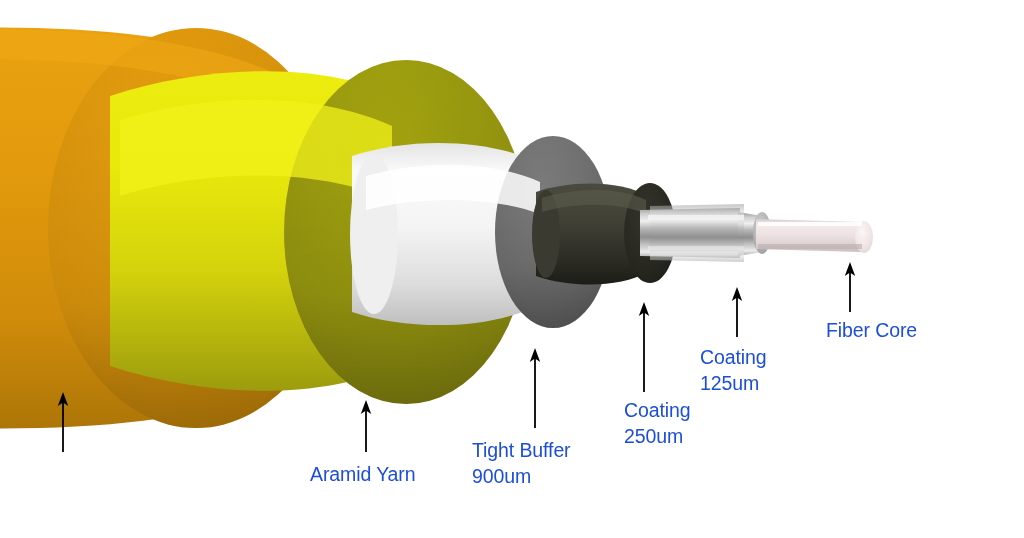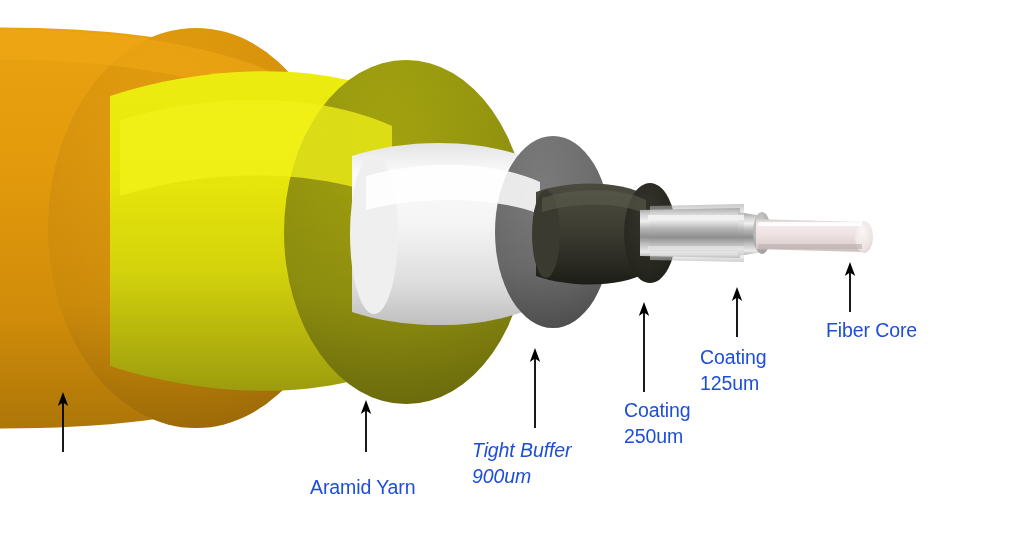--- a/index.html
+++ b/index.html
@@ -31,22 +31,22 @@
     font-family: "Liberation Sans", sans-serif;
     font-size: 19.5px;
     line-height: 1.33;
     color: #1d4ed8;
     white-space: nowrap;
     letter-spacing: -0.1px;
   }
   .callout .line2 { display: block; }
   
   #callout-cable-jacket { left: 2px;   top: 462px; }
-  #callout-aramid-yarn  { left: 310px; top: 462px; margin-top: 13px; }
-  #callout-tight-buffer { left: 472px; top: 438px; font-style: italic; }
+  #callout-aramid-yarn  { left: 310px; top: 462px; }
+  #callout-tight-buffer { left: 472px; top: 438px; }
   #callout-coating      { left: 624px; top: 398px; }
   #callout-cladding     { left: 700px; top: 345px; }
   #callout-fiber-core   { left: 826px; top: 318px; }
 </style>
 </head>
 <body>
 
 <div id="stage">
 
   <svg id="diagram-svg" viewBox="0 0 1024 538" xmlns="http://www.w3.org/2000/svg">

